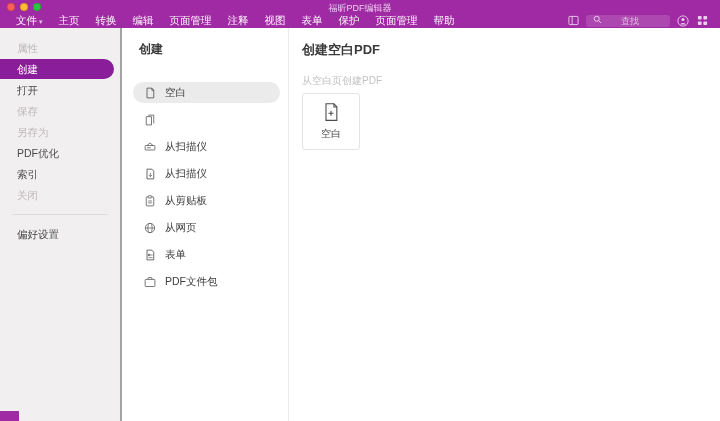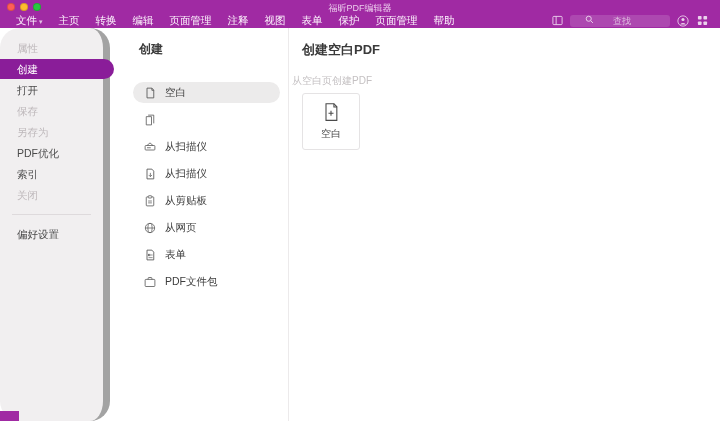--- a/index.html
+++ b/index.html
@@ -14,44 +14,44 @@
   .light.red { background:#FF5F57; }
   .light.yellow { background:#FEBC2E; }
   .light.green { background:#28C840; }
   .win-title { position:absolute; left:0; right:0; top:2px; text-align:center; color:#EBCBEC; font-size:9px; }
 
   .menubar { height:15px; display:flex; align-items:center; padding:0 4px 0 8px; }
   .menu-item { color:#FDF4FD; font-size:10.5px; padding:0 8px; line-height:15px; cursor:default; white-space:nowrap; }
   .menu-item .chev { font-size:7px; color:#E3BFE4; margin-left:2px; }
   .menu-right { margin-left:auto; display:flex; align-items:center; gap:7px; padding-right:8px; }
   .mini-icon { width:12px; height:12px; display:inline-flex; align-items:center; justify-content:center; }
-  .searchbox { display:flex; align-items:flex-end; gap:18px; background:rgba(255,255,255,.14); border-radius:3px; padding:1px 13px; height:12px; }
+  .searchbox { display:flex; align-items:flex-end; gap:18px; background:rgba(255,255,255,.14); border-radius:3px; padding:1px 5px; height:12px; }
   .searchbox input { background:transparent; border:none; outline:none; width:44px; font-size:9px; color:#fff; font-family:"Liberation Sans", sans-serif; }
   .searchbox input::placeholder { color:#E0BFE1; }
 
   
-  .sidebar { position:absolute; top:28px; left:0; bottom:0; width:110px; background:#F1EFF0; border-right:7px solid #a3a3a3;border-radius:20px; }
+  .sidebar { position:absolute; top:28px; left:0; bottom:0; width:122px; background:#F1EFF0; border-right:2px solid #a3a3a3; }
   .side-list { padding-top:10px; }
   .side-item { height:20px; line-height:20px; padding-left:17px; font-size:10.5px; color:#4A4A4A; margin-bottom:1px; cursor:default; }
   .side-item.disabled { color:#BDB7BA; }
   .side-item.selected { background:#8A1D99; color:#FFFFFF; width:114px; border-radius:0 11px 11px 0; }
   .side-divider { height:1px; background:#DEDADC; margin:9px 12px 9px 12px; }
 
   
   .panel { position:absolute; top:28px; left:123px; bottom:0; width:166px; background:#fff; border-right:1px solid #ECEAEB; }
   .panel-title { font-size:12px; font-weight:bold; color:#3A3A3A; margin:13px 0 0 16px; }
   .create-list { margin-top:24px; }
   .create-item { display:flex; align-items:center; gap:9px; height:21px; margin:0 8px 6px 10px; padding-left:11px; border-radius:11px; color:#3D3D3D; font-size:10.5px; cursor:default; }
   .create-item.selected { background:#ECEBEB; }
   .create-item svg { flex:0 0 auto; }
 
   
   .content { position:absolute; top:28px; left:290px; right:0; bottom:0; background:#fff; }
   .content-title { font-size:13px; font-weight:bold; color:#3A3A3A; margin:13px 0 0 12px; }
-  .content-sub { font-size:10px; color:#C4C0C2; margin:15px 0 5px 2px; }
+  .content-sub { font-size:10px; color:#C4C0C2; margin:15px 0 5px 12px; }
   .blank-card { width:58px; height:57px; margin-left:12px; border:1px solid #E5E3E4; border-radius:3px; display:flex; flex-direction:column; align-items:center; justify-content:center; gap:5px; cursor:default; }
   .blank-card .card-label { font-size:10px; color:#4A4A4A; }
 
   
   .bottom-accent { position:absolute; left:0; bottom:0; width:19px; height:10px; background:#A02AA3; }
 
   svg { display:block; }
 </style>
 </head>
 <body>

